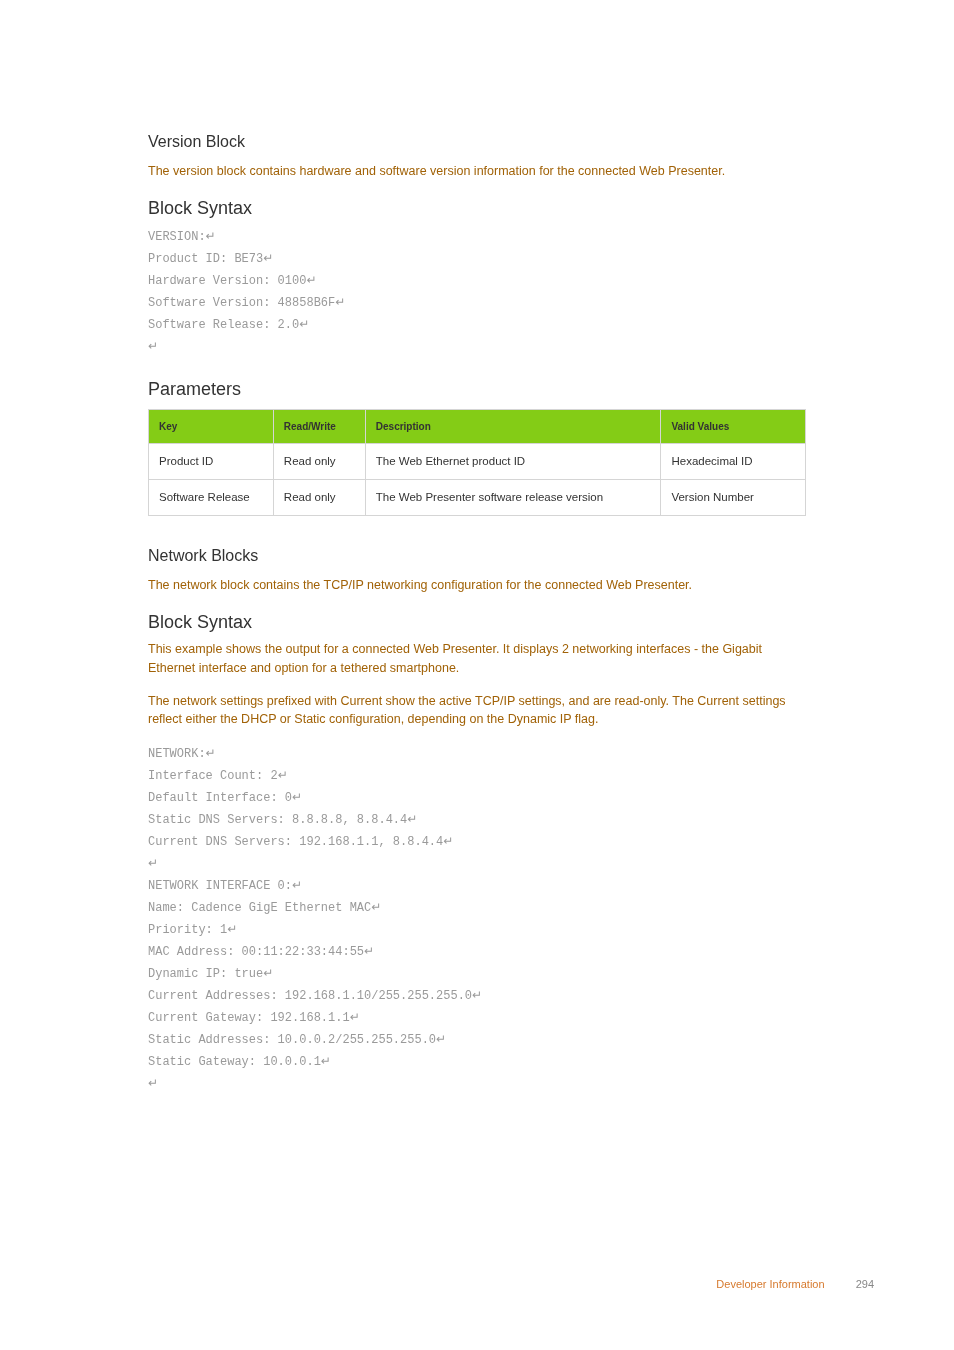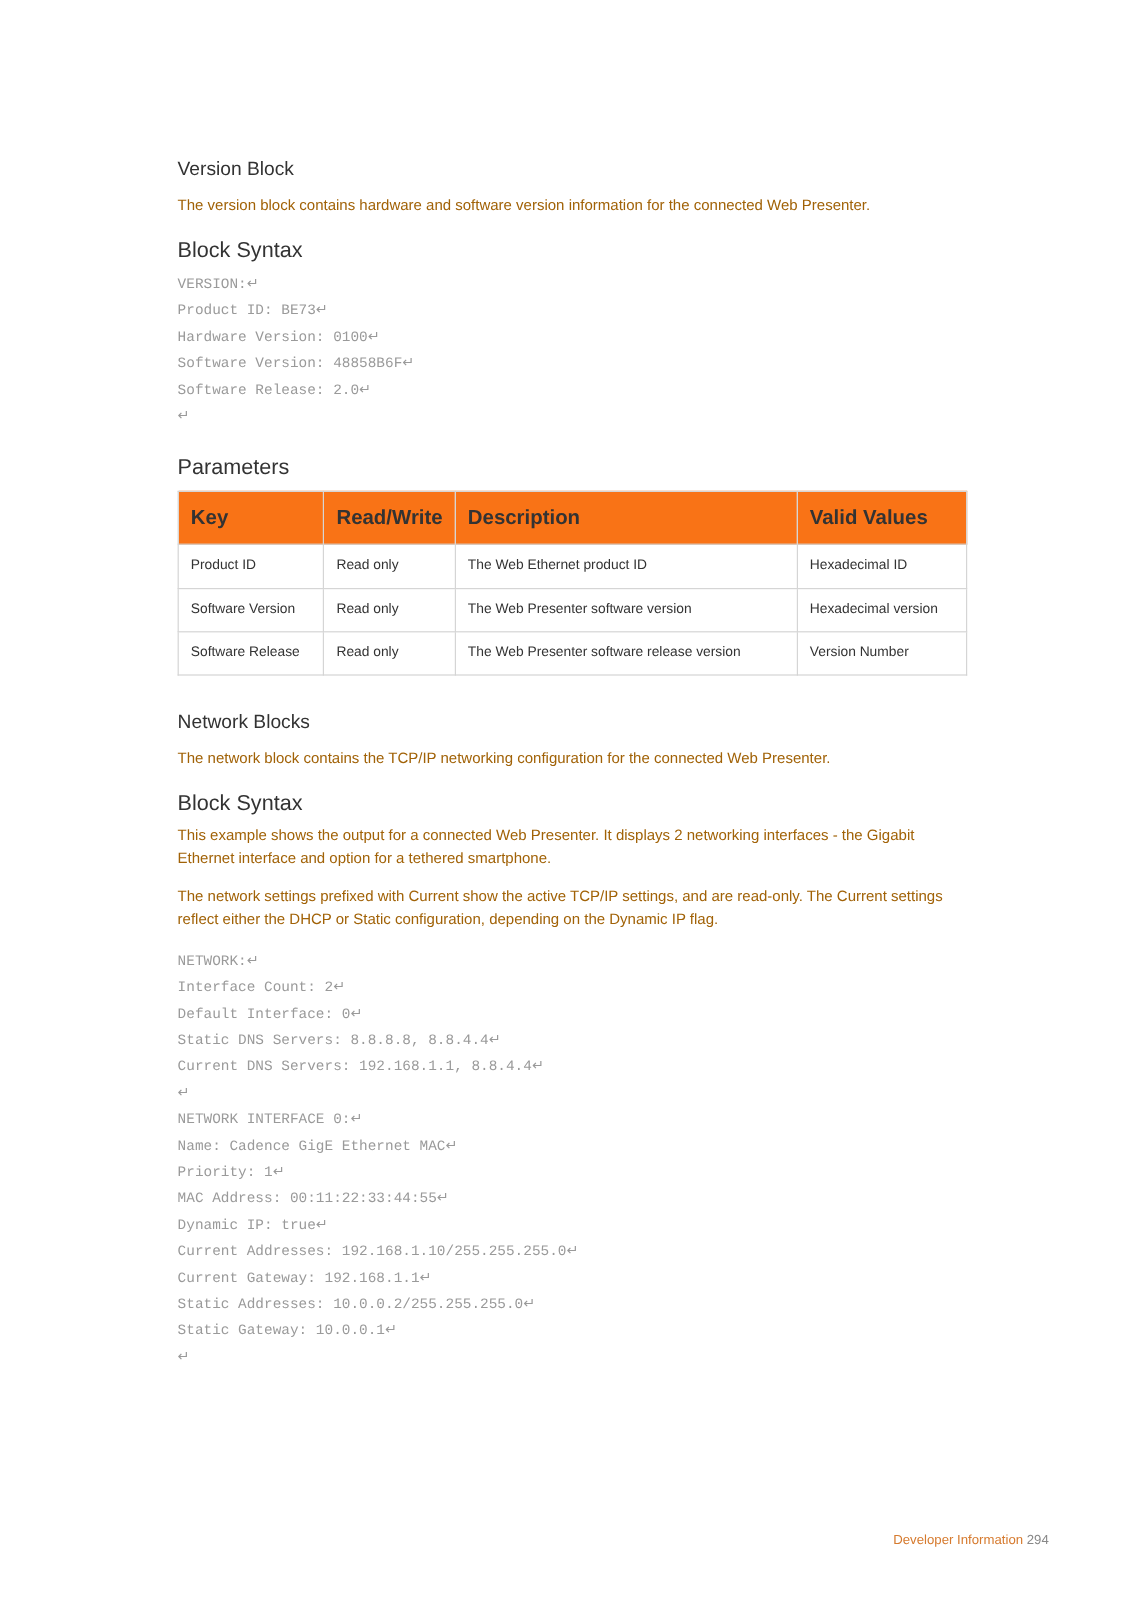--- a/index.html
+++ b/index.html
@@ -54,33 +54,34 @@
     font-size: 11.5px;
   }
   table.params th, table.params td {
     border: 1px solid #d5d5d5;
     padding: 9px 10px;
     text-align: left;
     vertical-align: middle;
     color: #333;
   }
   table.params th {
-    background: #f97316;
+    background: #84cc16;
     font-weight: 700;
-    font-size: 17px;
+    font-size: 10px;
   }
   .footer {
     position: absolute;
     bottom: 58px;
     right: 80px;
     font-size: 11px;
     color: #888;
   }
   .footer .label {
     color: #d67a2e;
+    margin-right: 28px;
   }
   .col-key { width: 19%; }
   .col-rw  { width: 14%; margin-left: 32px; }
   .col-desc{ width: 45%; }
   .col-vv  { width: 22%; }
 </style>
 </head>
 <body>
 
 <div class="page">
@@ -103,26 +104,20 @@
       </tr>
     </thead>
     <tbody>
       <tr>
         <td>Product ID</td>
         <td>Read only</td>
         <td>The Web Ethernet product ID</td>
         <td>Hexadecimal ID</td>
       </tr>
       <tr>
-        <td>Software Version</td>
-        <td>Read only</td>
-        <td>The Web Presenter software version</td>
-        <td>Hexadecimal version</td>
-      </tr>
-      <tr>
         <td>Software Release</td>
         <td>Read only</td>
         <td>The Web Presenter software release version</td>
         <td>Version Number</td>
       </tr>
     </tbody>
   </table>
 
   <h2 class="section">Network Blocks</h2>
   <p class="body">The network block contains the TCP/IP networking configuration for the connected Web Presenter.</p>

